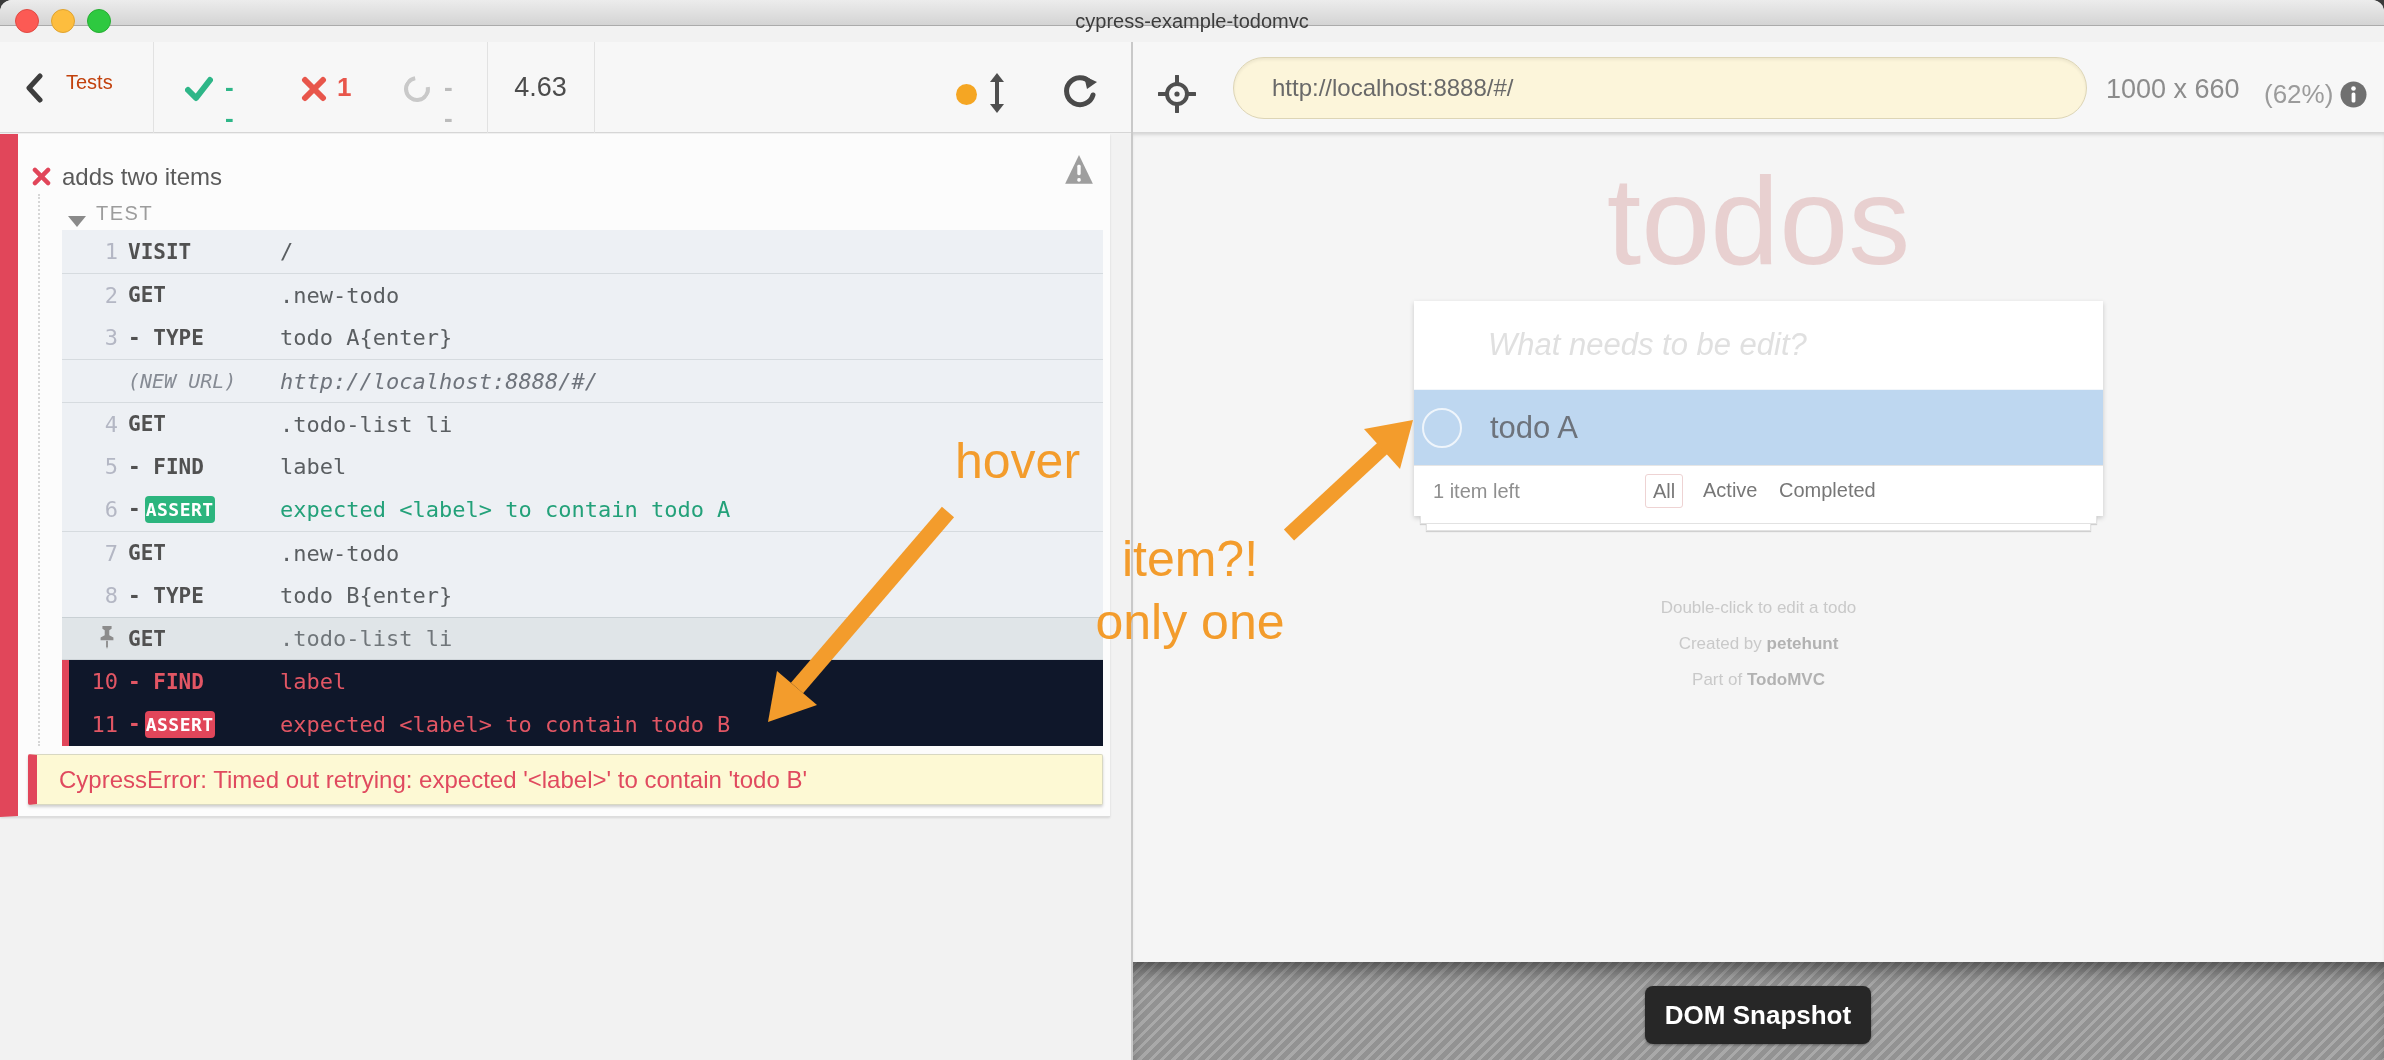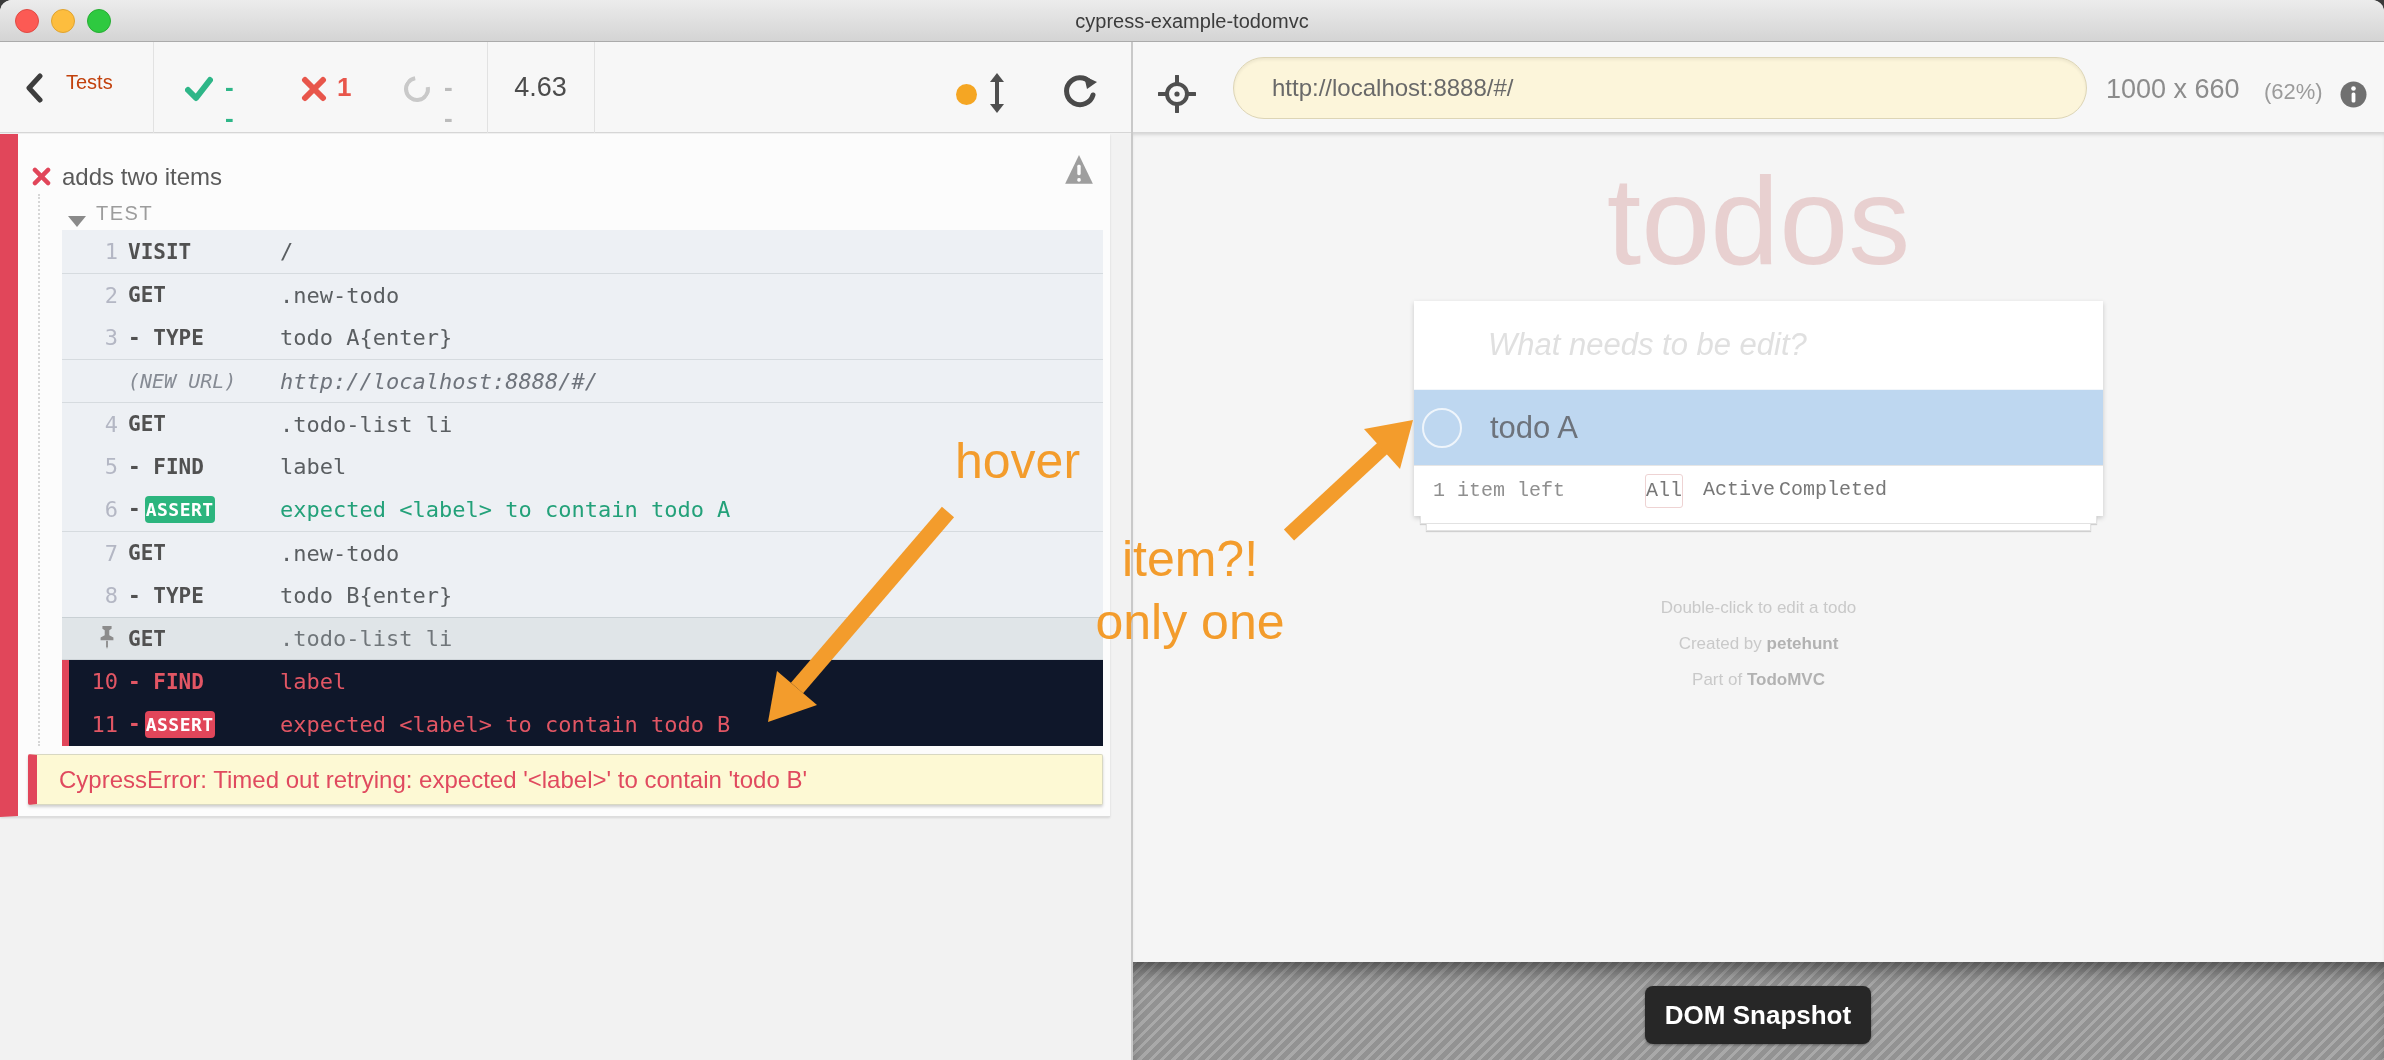--- a/index.html
+++ b/index.html
@@ -2,21 +2,21 @@
 <html><head>
 <meta charset="utf-8">
 <style>
   * { margin:0; padding:0; box-sizing:border-box; }
   html,body { width:2384px; height:1060px; background:#3a3a3a; }
   body { font-family:"Liberation Sans", sans-serif; }
   #window { position:relative; width:2384px; height:1060px; background:#f2f2f2;
             border-radius:12px 12px 0 0; overflow:hidden; }
 
   
-  .titlebar { position:absolute; left:0; top:0; width:2384px; height:42px;
+  .titlebar { position:absolute; left:0; top:0; width:2384px; height:26px;
               background:linear-gradient(180deg,#ececec,#d4d4d4);
               border-bottom:1px solid #ababab; }
   .tl { position:absolute; top:9px; width:24px; height:24px; border-radius:50%; }
   .tl.red   { left:15px; background:#fc5a54; border:1px solid #df4a43; }
   .tl.yellow{ left:51px; background:#fdbd3e; border:1px solid #dfa32f; }
   .tl.green { left:87px; background:#2ec940; border:1px solid #27ad33; }
   .win-title { position:absolute; left:0; right:0; top:0; height:42px; line-height:42px;
                text-align:center; font-size:20px; color:#3c3c3c; font-weight:500; }
 
   
@@ -32,21 +32,21 @@
                   text-align:center; line-height:91px; font-size:27px; color:#4c4c4c; }
   .orange-dot { position:absolute; left:956px; top:84px; width:21px; height:21px;
                 border-radius:50%; background:#f5a623; }
 
   
   .url-bar { position:absolute; left:1233px; top:57px; width:854px; height:62px;
              border-radius:31px; background:#fcf5da; border:1px solid #ddd5b6;
              box-shadow:inset 0 2px 3px rgba(0,0,0,0.06);
              line-height:60px; padding-left:38px; font-size:24px; color:#696969; }
   .viewport-size { position:absolute; left:2106px; top:74px; font-size:27px; color:#8c8c8c; }
-  .viewport-zoom { position:absolute; left:2264px; top:79px; font-size:22px; color:#9b9b9b; }
+  .viewport-zoom { position:absolute; left:2264px; top:79px; font-size:26px; color:#9b9b9b; }
 
   
   .reporter { position:absolute; left:0; top:133px; width:1246px; height:927px; background:#f2f2f2; }
   .panel-divider { position:absolute; left:1131px; top:42px; width:2px; height:1018px; background:#c9c9c9; }
 
   .test-block { position:absolute; left:0; top:1px; width:1110px; height:683px;
                 background:#fcfcfc; border-left:18px solid #e1465a;
                 border-bottom:1px solid #dcdcdc; box-shadow:0 1px 2px rgba(0,0,0,0.12); }
   .test-title { position:absolute; left:44px; top:26px; font-size:24px; color:#5a5a5a; line-height:34px; }
   .test-fail-x { position:absolute; left:14px; top:33px; }
@@ -97,21 +97,21 @@
             border:1px solid #e2e2e2; border-top:none; box-shadow:0 1px 1px rgba(0,0,0,0.15); }
   .new-todo { position:absolute; left:0; top:0; width:689px; height:88px; line-height:88px;
               padding-left:74px; font-style:italic; font-weight:300; font-size:31px; color:#e0e0e0; }
   .todo-row { position:absolute; left:0; top:88px; width:689px; height:76px; background:#bed7f0;
               border-top:1px solid #f2f6fa; }
   .todo-toggle { position:absolute; left:8px; top:18px; width:40px; height:40px; border-radius:50%;
                  border:2px solid rgba(255,255,255,0.75); }
   .todo-label { position:absolute; left:76px; top:0; line-height:76px; font-size:31px;
                 font-weight:300; color:#6d737c; }
   .card-footer { position:absolute; left:0; top:164px; width:689px; height:51px; background:#fff;
-                 border-top:1px solid #e6e6e6; font-size:20px; color:#8f8f8f;font-family:Liberation Mono, monospace; }
+                 border-top:1px solid #e6e6e6; font-size:20px; color:#8f8f8f; }
   .items-left { position:absolute; left:19px; top:0; line-height:50px; }
   .filter { position:absolute; top:8px; height:34px; line-height:32px; color:#777; cursor:pointer; }
   .filter.selected { left:231px; width:38px; text-align:center; border:1px solid #eed3d3; border-radius:3px; }
   .filter.active-f { left:289px; }
   .filter.completed-f { left:365px; }
   .app-footer { position:absolute; left:281px; width:689px; text-align:center;
                 font-size:17px; font-weight:300; color:#c9c9c9; }
   .app-footer .strong { color:#b2b2b2; font-weight:700; }
 
   

